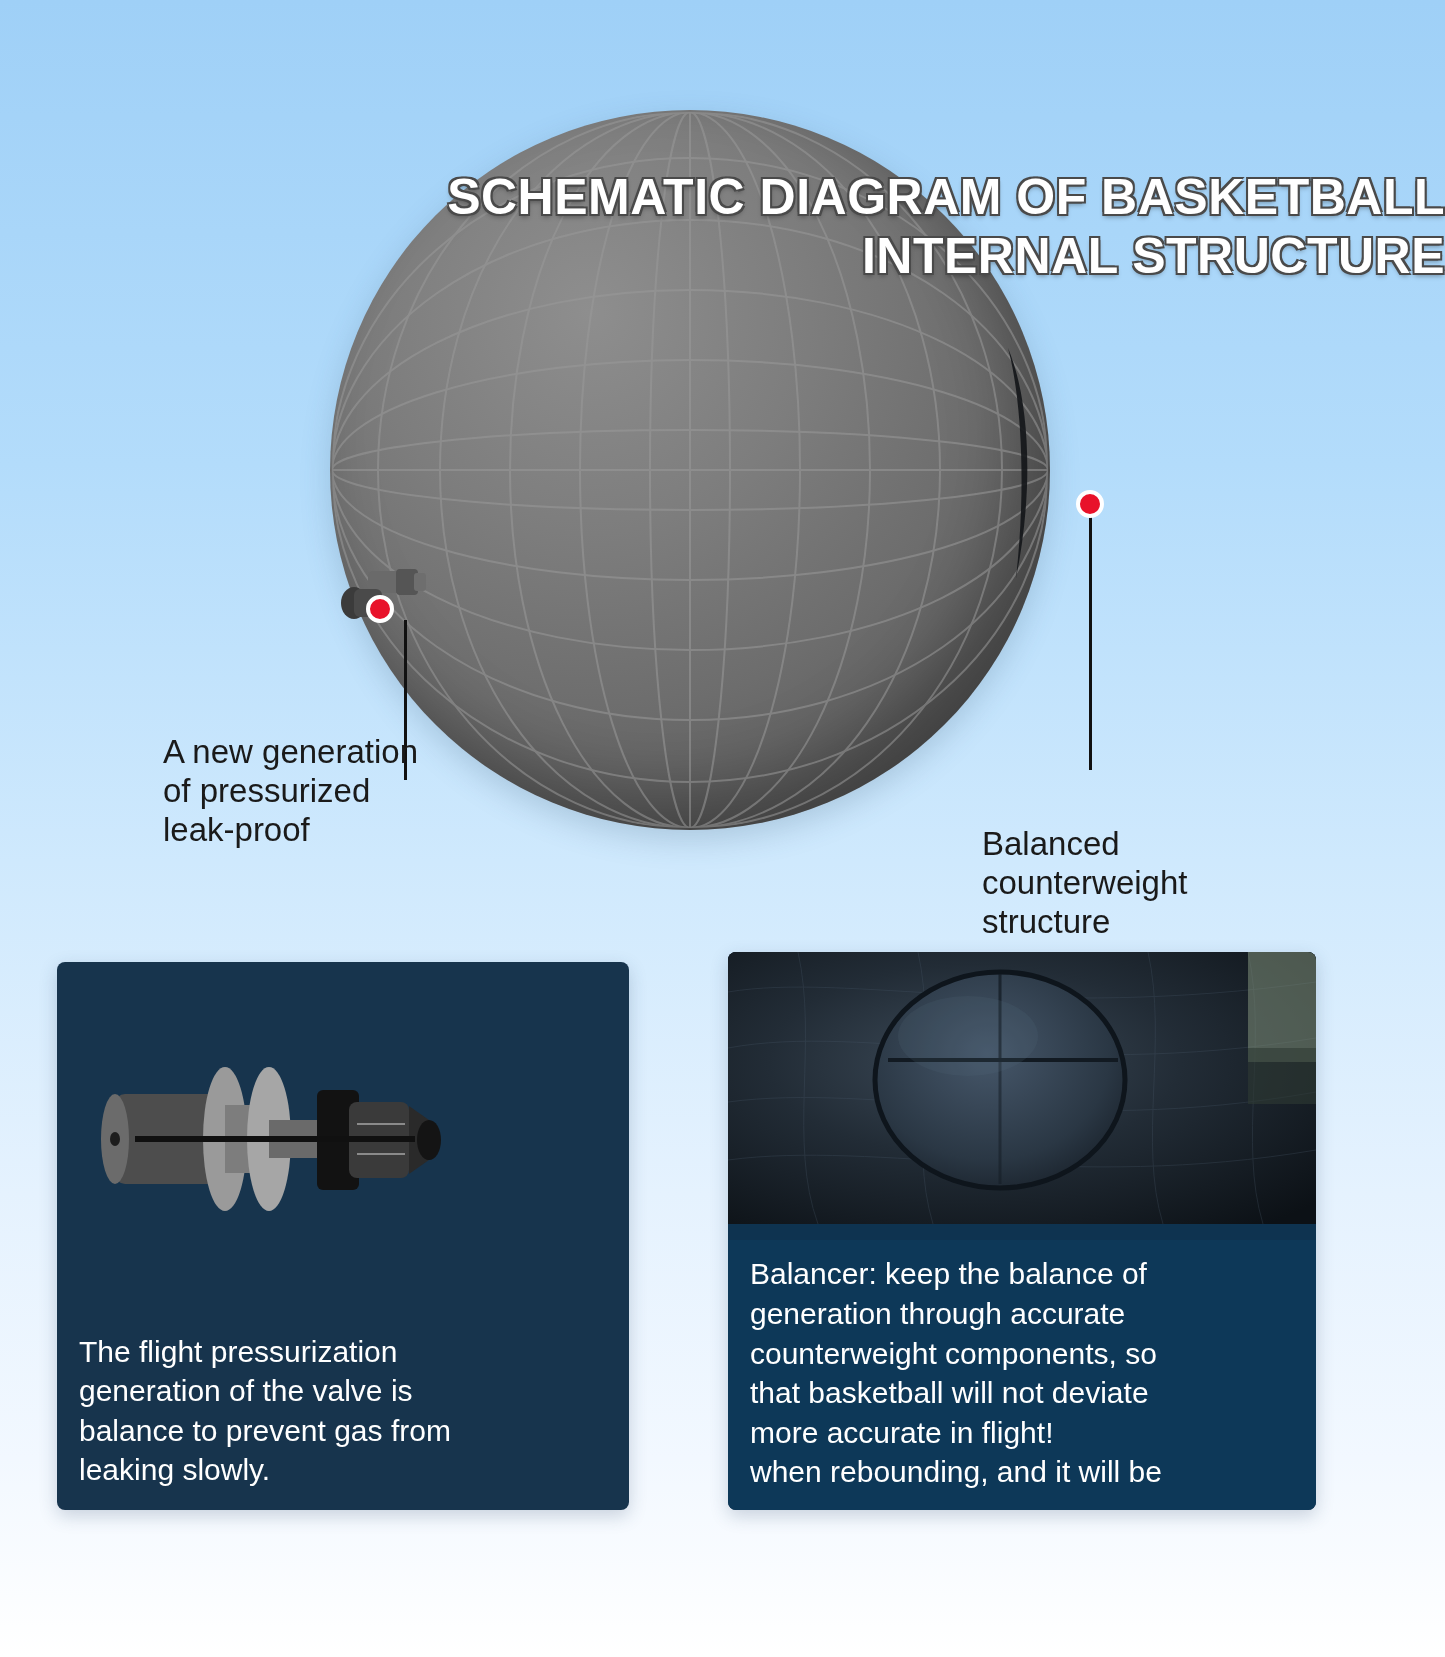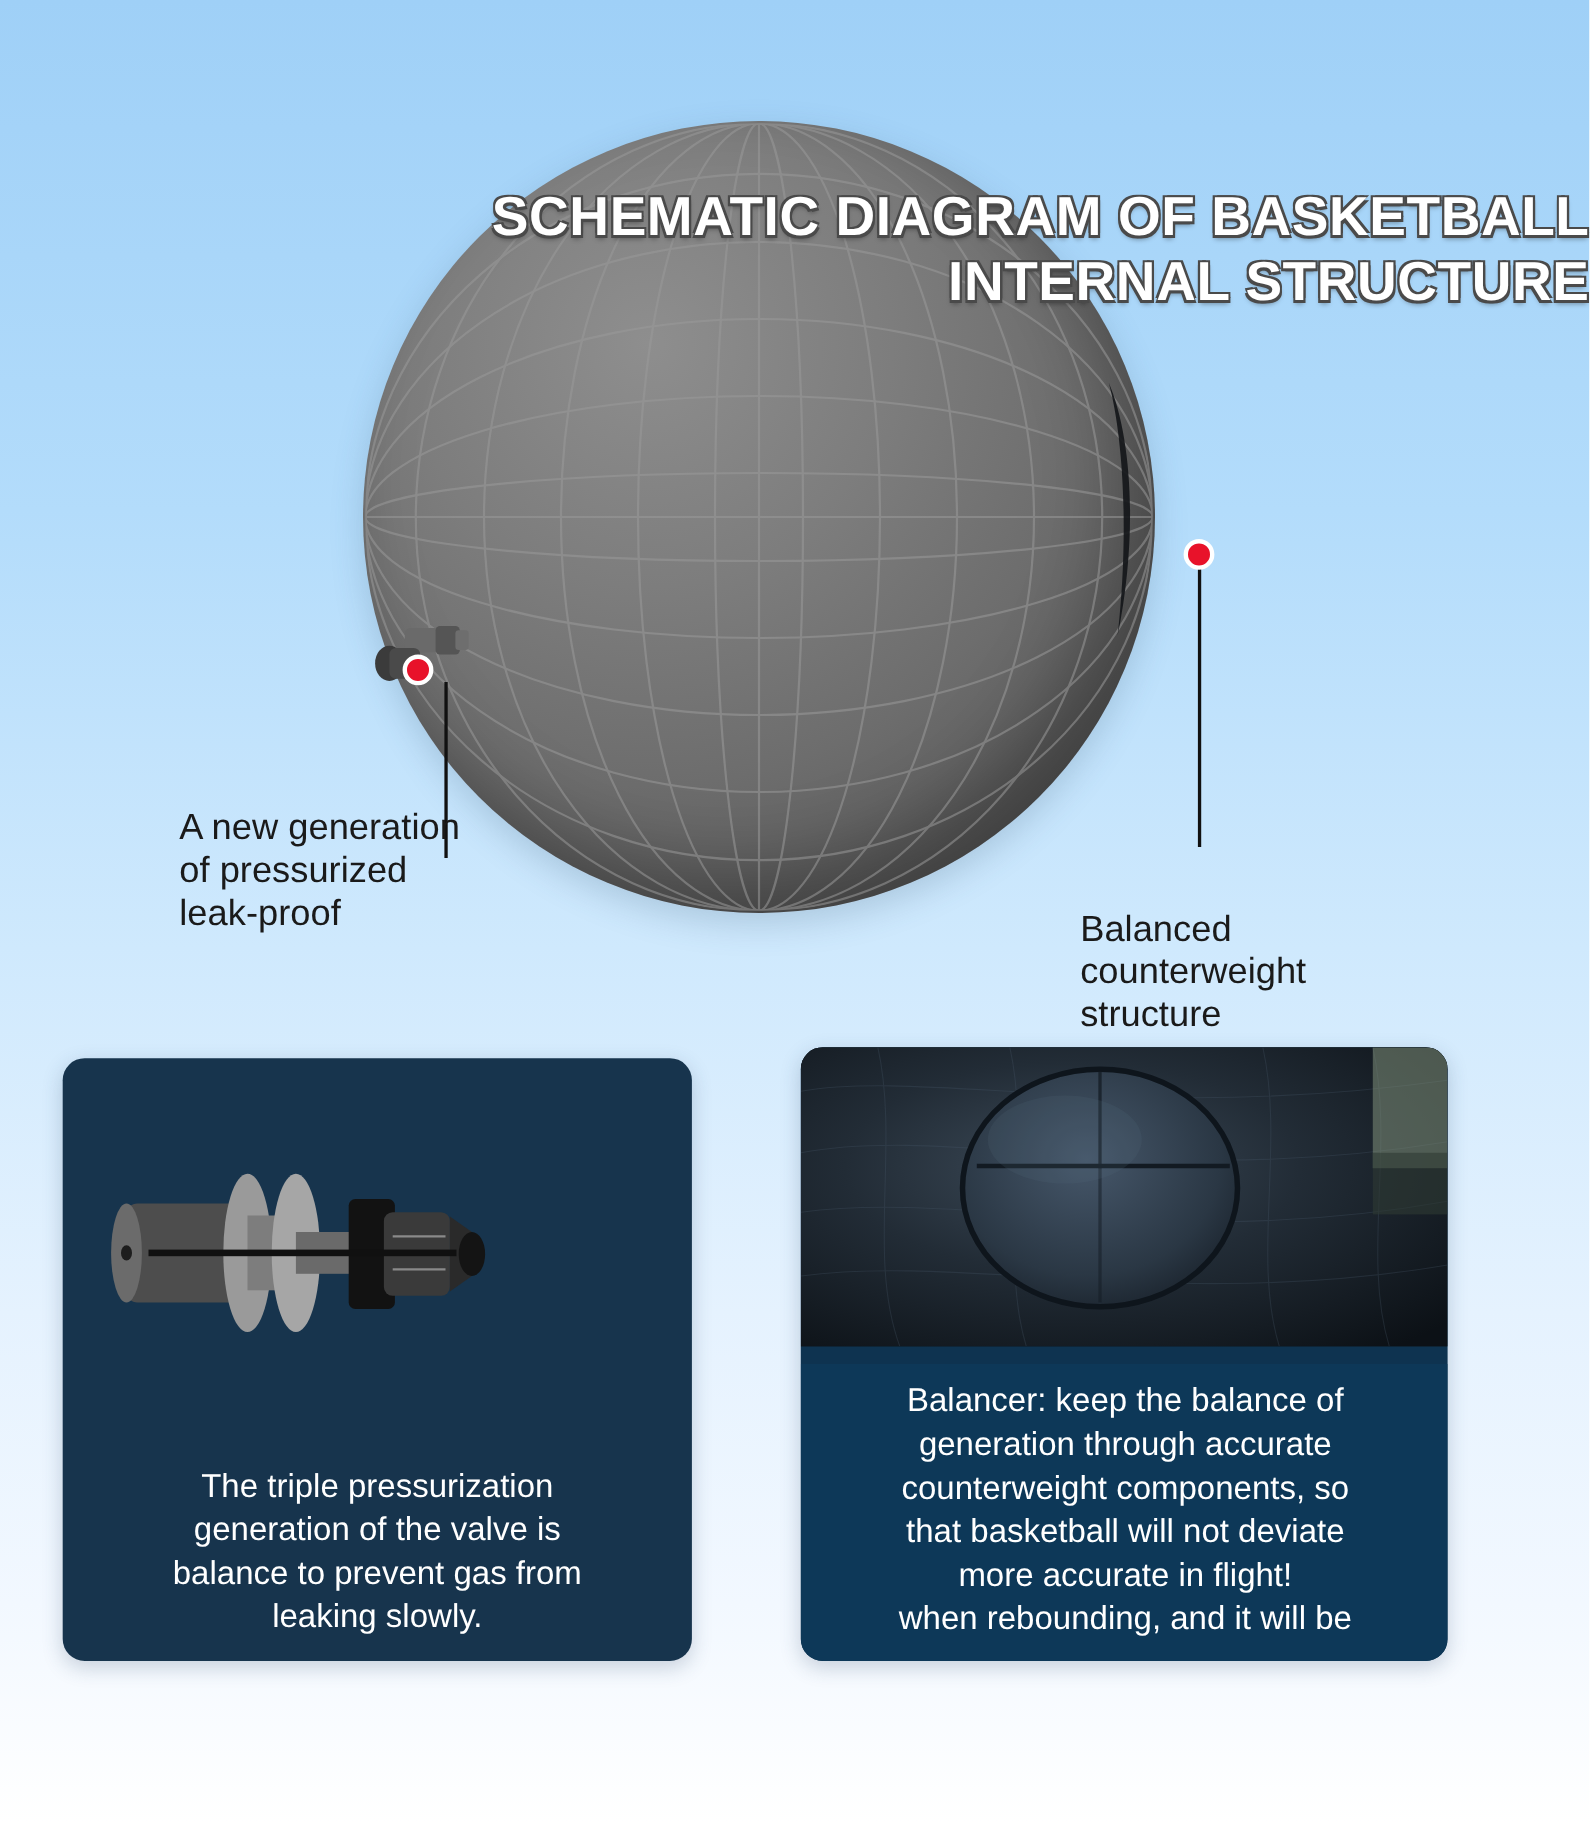--- a/index.html
+++ b/index.html
@@ -94,24 +94,23 @@
     position: absolute;
     font-size: 33px;
     line-height: 1.18;
     color: #1a1a1a;
     z-index: 5;
   }
 
   
   .card {
     position: absolute;
-    border-radius: 20px;
+    border-radius: 8px;
     overflow: hidden;
     box-shadow: 0 6px 18px rgba(40,70,100,0.22);
-    text-align: center;
   }
   #card-left {
     left: 57px;
     top: 962px;
     width: 572px;
     height: 548px;
     background: #17344d;
   }
   #card-right {
     left: 728px;
@@ -240,21 +239,21 @@
       <rect x="260" y="88" width="42" height="100" rx="6" fill="#121212"></rect>
       <rect x="292" y="100" width="60" height="76" rx="8" fill="#3a3a3a"></rect>
       <path d="M352 104 L372 118 L372 158 L352 172 Z" fill="#2a2a2a"></path>
       <ellipse cx="372" cy="138" rx="12" ry="20" fill="#141414"></ellipse>
 
       <rect x="78" y="134" width="280" height="6" fill="#101010"></rect>
       <line x1="300" y1="122" x2="348" y2="122" stroke="#8a8a8a" stroke-width="2"></line>
       <line x1="300" y1="152" x2="348" y2="152" stroke="#8a8a8a" stroke-width="2"></line>
     </svg>
     <div class="card-caption">
-      <div>The triple pressurization</div>
+      <div>The flight pressurization</div>
       <div>generation of the valve is</div>
       <div>balance to prevent gas from</div>
       <div>leaking slowly.</div>
     </div>
   </div>
 
   <div class="card" id="card-right">
     <div id="balancer-photo">
       <svg viewBox="0 0 588 272" width="588" height="272">
         <defs>

